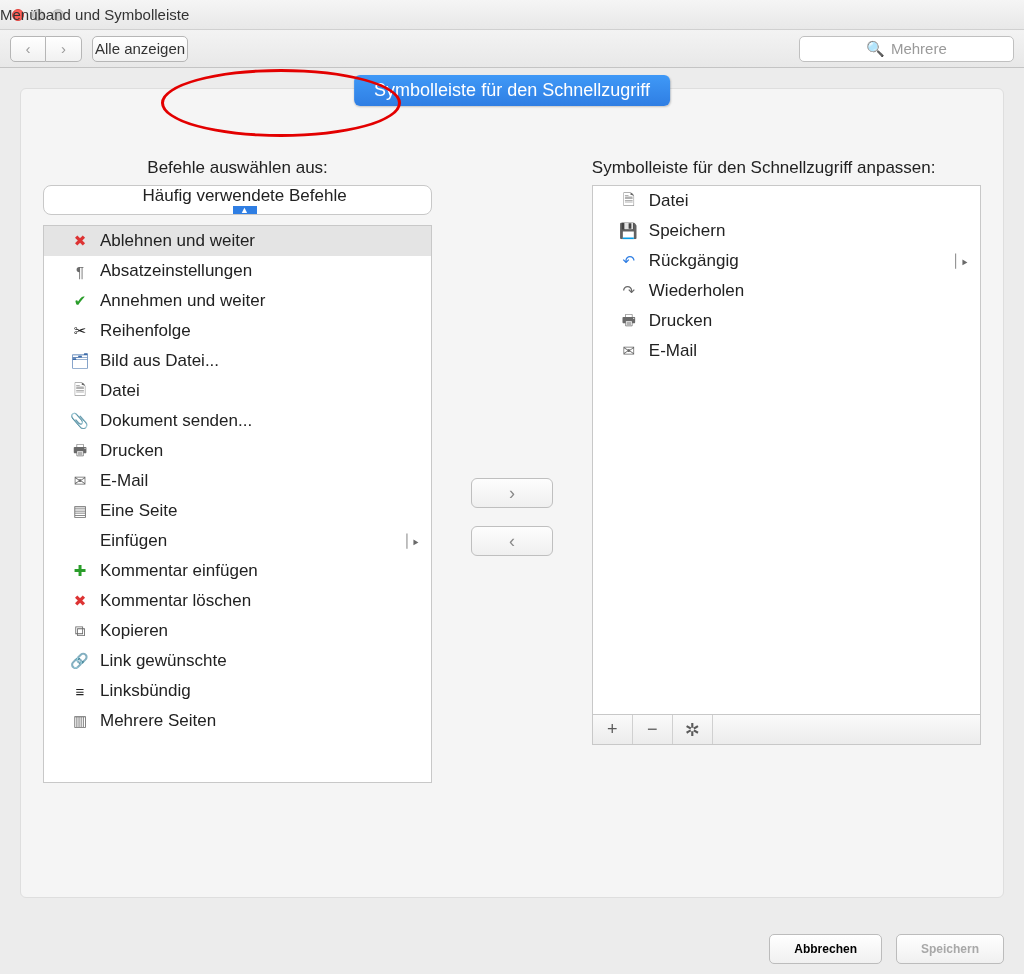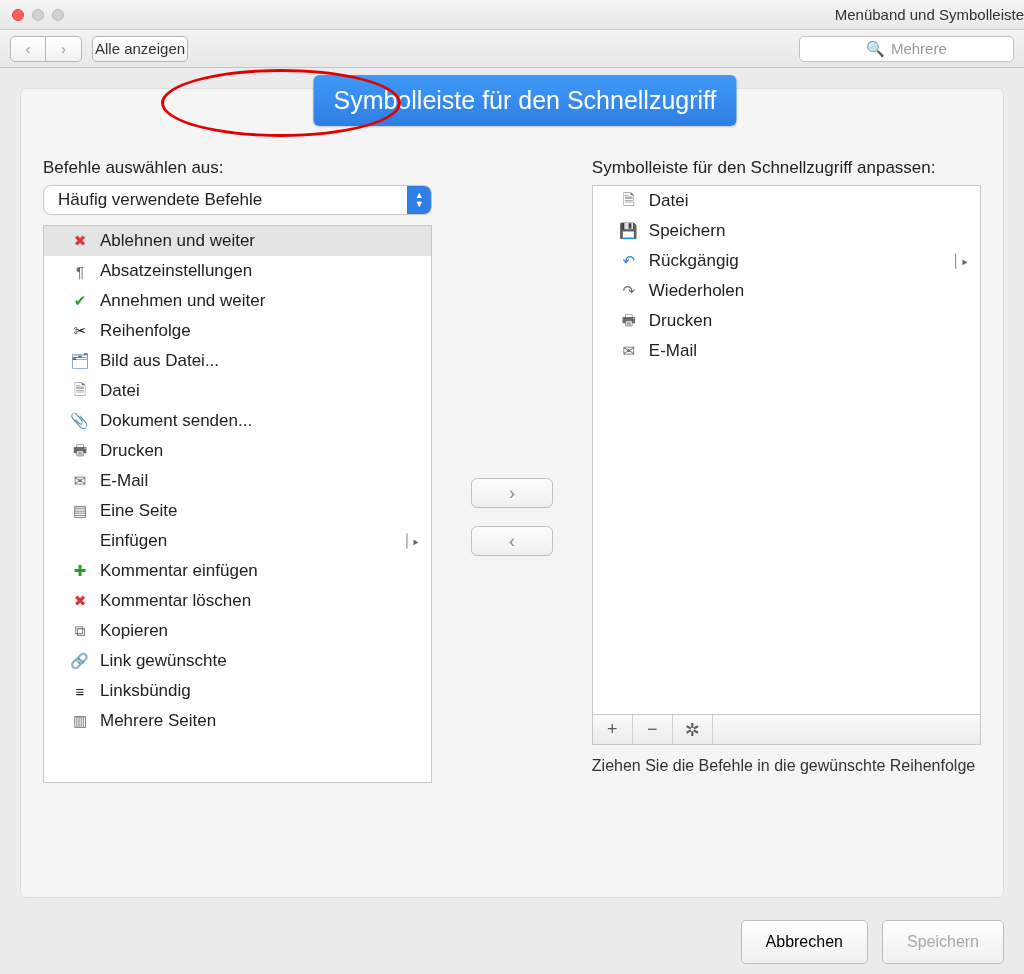--- a/index.html
+++ b/index.html
@@ -18,21 +18,21 @@
     border-bottom: 1px solid #d0d0d0;
     display: flex;
     align-items: center;
     position: relative;
   }
   .traffic { display:flex; gap:8px; padding-left:12px; }
   .traffic span { width:12px; height:12px; border-radius:50%; display:inline-block; }
   .tl-close { background:#ff5f57; border:1px solid #e0443e; }
   .tl-min { background:#d2d2d2; border:1px solid #bababa; }
   .tl-zoom { background:#d2d2d2; border:1px solid #bababa; }
-  .window-title { position:absolute; left:0; right:0; text-align:right; font-size:15px; color:#333; }
+  .window-title { position:absolute; left:0; right:0; text-align:left; font-size:15px; color:#333; }
   .toolbar {
     height: 38px;
     background: linear-gradient(#f3f3f3,#e8e8e8);
     border-bottom: 1px solid #c4c4c4;
     display:flex; align-items:center;
     padding: 0 10px; gap:10px;
   }
   .segmented { display:flex; }
   .segmented button {
     width:36px; height:26px; background:linear-gradient(#ffffff,#f1f1f1);
@@ -55,39 +55,38 @@
     padding: 20px; 
   }
   .panel {
     background:#f5f5f5; border:1px solid #dedede; border-radius:6px;
     width: 984px; height: 810px; position:relative;
     padding: 18px 22px;
   }
   .tab-pill {
     position:absolute; top:-14px; left:50%; transform:translateX(-50%);
     background: linear-gradient(#3f99f7,#2f7ee3);
-    color:#fff; font-size:25px; padding:11px 20px; border-radius:6px;
+    color:#fff; font-size:18px; padding:5px 20px; border-radius:6px;
     box-shadow: 0 1px 2px rgba(0,0,0,.2);
     white-space: nowrap;
-    margin-left: 13px;
   }
   .annot-ellipse {
     position:absolute; top:-20px; left:140px;
     width:240px; height:68px; border:3px solid #e30000; border-radius:50%;
     pointer-events:none;
   }
   .cols { display:flex; gap:0; margin-top:50px; height: 720px;}
-  .col-left { width: 390px; }
+  .col-left { width: 390px; text-align: center; }
   .col-mid { width: 160px; display:flex; flex-direction:column; align-items:center; justify-content:center; gap:18px; }
   .col-right { width: 390px; display:flex; flex-direction:column; }
   .label { font-size:17px; color:#222; margin-bottom:6px; line-height:1.3;}
   .select {
     display:flex; align-items:center; justify-content:space-between;
     height:30px; border:1px solid #c8c8c8; border-radius:8px; background:#fff;
-    padding:0 0 0 14px; font-size:17px; color:#222; overflow:hidden; margin-bottom:10px;
+    padding:0 0 0 14px; font-size:17px; color:#222; overflow:hidden; margin-bottom:10px;flex-direction:column;
   }
   .select .arrows {
     width:24px; height:100%; background:#2f7ee3; display:flex; flex-direction:column;
     align-items:center; justify-content:center; color:#fff; font-size:9px; line-height:1;
   }
   .listbox {
     border:1px solid #c8c8c8; background:#fff; height: 558px; overflow:hidden;
   }
   .listbox-r { height: 530px; }
   .row {
@@ -108,22 +107,22 @@
   .icobar button {
     width:40px; border:none; border-right:1px solid #d0d0d0; background:transparent;
     font-size:18px; color:#5a5a5a;
   }
   .icobar .fill{flex:1;}
   .hint { font-size:16px; color:#333; margin-top:10px; line-height:1.35;}
   .footer {
     position:absolute; bottom:10px; right:20px; display:flex; gap:14px;
   }
   .footer button {
-    height:44px; padding:0 24px; background:linear-gradient(#ffffff,#f0f0f0);
-    border:1px solid #bcbcbc; border-radius:5px; font-size:16px;
+    height:30px; padding:0 24px; background:linear-gradient(#ffffff,#f0f0f0);
+    border:1px solid #bcbcbc; border-radius:5px; font-size:12px;font-weight:bold;
   }
   .footer .disabled { color:#a8a8a8; }
   
   .c-red{color:#d33;} .c-green{color:#2a9d2a;} .c-purple{color:#8a3fc7;} .c-blue{color:#2f7ee3;}
   .c-gray{color:#6a6a6a;} .c-dkblue{color:#3b6aa8;}
 </style>
 </head>
 <body>
 
 <div class="titlebar">
@@ -267,21 +266,20 @@
               <span class="ico c-gray">✉</span>
               <span>E-Mail</span>
             </div>
           </div>
         <div class="icobar">
           <button>+</button>
           <button>−</button>
           <button>✲</button>
           <div class="fill"></div>
         </div>
-        <div class="hint">Ziehen Sie die Befehle in die gewünschte Reihenfolge</div>
       </div>
     </div>
   </div>
 
   <div class="footer">
     <button>Abbrechen</button>
     <button class="disabled">Speichern</button>
   </div>
 </div>
 

